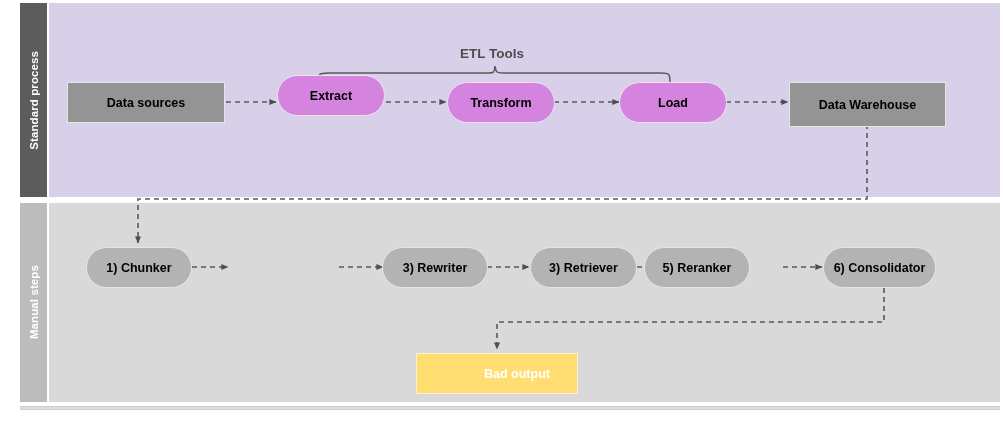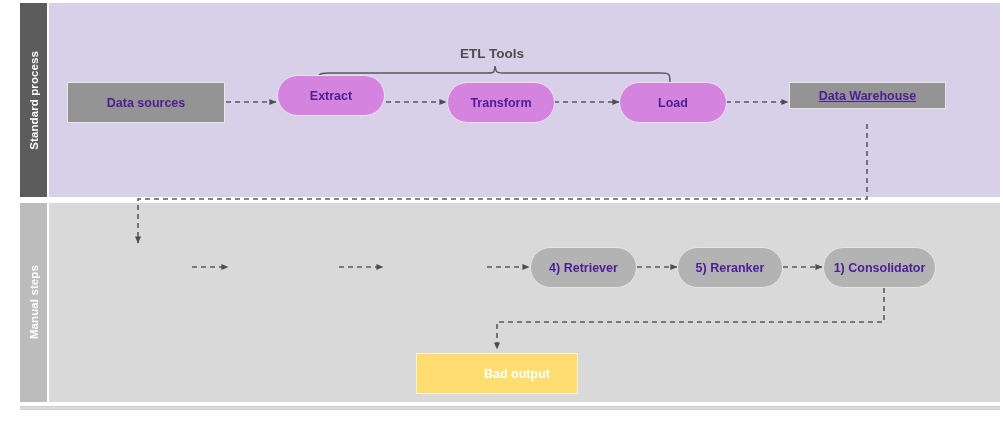--- a/index.html
+++ b/index.html
@@ -91,21 +91,21 @@
   }
 
   
   .node {
     position: absolute;
     display: flex;
     align-items: center;
     justify-content: center;
     text-align: center;
     box-sizing: border-box;
-    color: #4c1d95;
+    color: #000000;
     font-size: 12.5px;
     font-weight: bold;
     line-height: 14px;
     padding: 2px 8px;
   }
   .node.rect {
     background: #949494;
     border: 1px solid #e6e6e6;
   }
   .node.pill-pink {
@@ -181,26 +181,28 @@
   <div class="bracket-label" style="left:460px; top:46px;">ETL Tools</div>
 
   <div class="node rect" style="left:67px; top:82px; width:158px; height:41px;">Data sources</div>
 
   <div class="node pill-pink" style="left:277px; top:75px; width:108px; height:41px;">Extract</div>
 
   <div class="node pill-pink" style="left:619px; top:82px; width:108px; height:41px;">Load</div>
 
   <div class="node pill-pink" style="left:447px; top:82px; width:108px; height:41px;">Transform</div>
 
-  <div class="node rect" style="left:789px; top:82px; width:157px; height:27px;text-decoration:underline;">Data Warehouse</div>
-
-
-
-
-  <div class="node pill-gray" style="left:530px; top:247px; width:107px; height:41px;">4) Retriever</div>
-
-  <div class="node pill-gray" style="left:677px; top:247px; width:106px; height:41px;">5) Reranker</div>
-
-  <div class="node pill-gray" style="left:823px; top:247px; width:113px; height:41px;">1) Consolidator</div>
+  <div class="node rect" style="left:789px; top:82px; width:157px; height:45px;">Data Warehouse</div>
+
+  <div class="node pill-gray" style="left:86px; top:247px; width:106px; height:41px;">1) Chunker</div>
+
+
+  <div class="node pill-gray" style="left:382px; top:247px; width:106px; height:41px;">3) Rewriter</div>
+
+  <div class="node pill-gray" style="left:530px; top:247px; width:107px; height:41px;">3) Retriever</div>
+
+  <div class="node pill-gray" style="left:644px; top:247px; width:106px; height:41px;">5) Reranker</div>
+
+  <div class="node pill-gray" style="left:823px; top:247px; width:113px; height:41px;">6) Consolidator</div>
 
   <div class="node rect-yellow" style="left:416px; top:353px; width:162px; height:41px;padding-left:48px;">Bad output</div>
 
 </div>
 
 </body></html>

